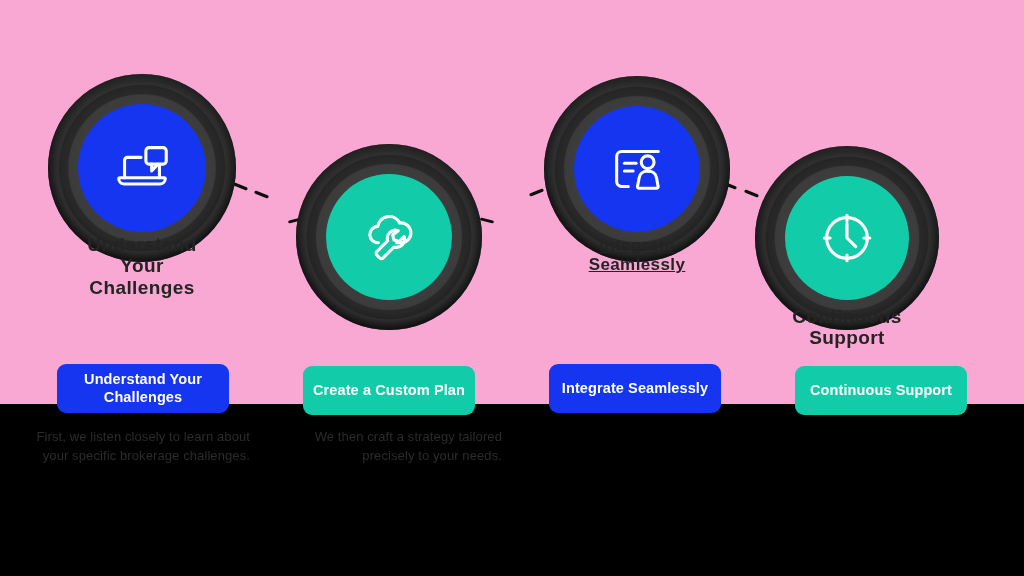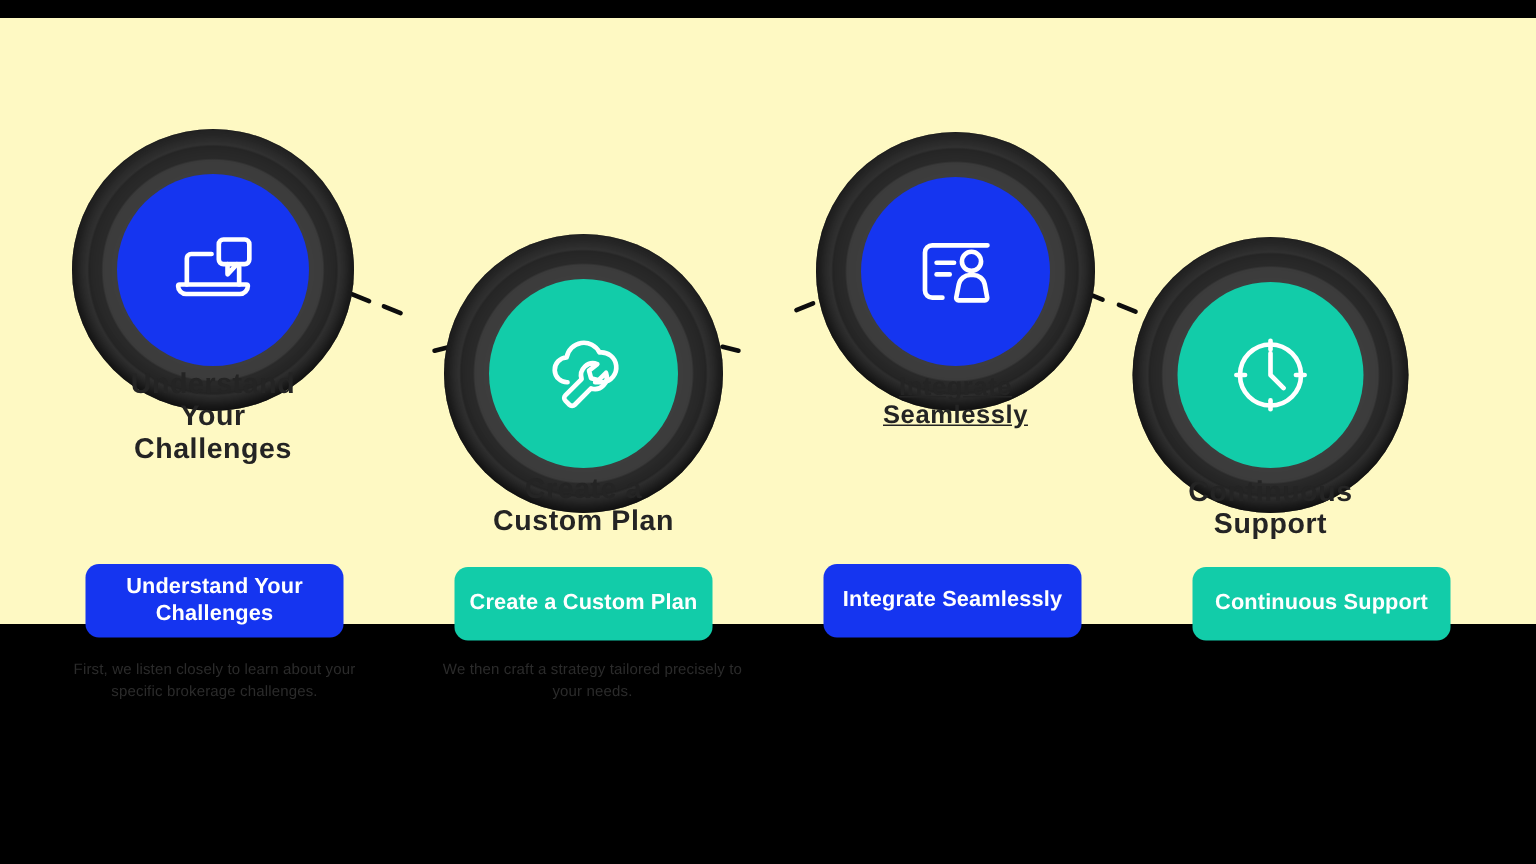--- a/index.html
+++ b/index.html
@@ -2,21 +2,21 @@
 <html><head>
 <meta charset="utf-8">
 <style>
   * { margin:0; padding:0; box-sizing:border-box; }
   html, body {
     width:1024px; height:576px;
     background:#000;
     font-family:"Liberation Sans", sans-serif;
     overflow:hidden;
   }
-  .stage { position:relative; width:1024px; height:404px; background:#fef9c3;margin-top:12px; }
+  .stage { position:relative; width:1024px; height:404px; background:#f9a8d4; }
 
   
   .node { position:absolute; }
 
   .rings {
     position:absolute; left:0; top:0;
     border-radius:50%;
     background:
       radial-gradient(circle at 50% 50%,
         #3d3d3d 0%,   #3d3d3d 55%,
@@ -64,23 +64,23 @@
     line-height:1.22;
     letter-spacing:.1px;
     padding:6px 10px;
   }
   .pill.blue { background:#1535F0; }
   .pill.teal { background:#12CCA9; }
 
   
   .desc {
     position:absolute;
-    text-align:center;
+    text-align:right;
     color:#2b2b2b;
-    font-size:10px;
+    font-size:13px;
     line-height:1.45;
     letter-spacing:.1px;
   }
 
   
   .dash {
     position:absolute;
     height:3px;
     border-radius:2px;
     background:#0d0d0d;
@@ -126,22 +126,20 @@
   <div class="node" style="left:296px;top:144px;width:186px;height:186px;">
     <div class="rings" style="width:186px;height:186px;"></div>
     <div class="disc" style="left:30px;top:30px;width:126px;height:126px;background:#12CCA9;">
       <span>
         <svg width="62" height="62" viewBox="0 0 64 64" fill="none" stroke="#ffffff" stroke-width="3.2" stroke-linecap="round" stroke-linejoin="round">
           <path d="M21 38 a8.5 8.5 0 0 1 -0.6 -17 A12 12 0 0 1 43 17.5 a9 9 0 0 1 2.5 20.5 H40"></path>
           <path d="M41.5 25.5 a8.3 8.3 0 0 0 -10.8 10.3 L19.5 47 a2.6 2.6 0 0 0 0 3.7 l2.8 2.8 a2.6 2.6 0 0 0 3.7 0 l11.2-11.2 a8.3 8.3 0 0 0 10.3-10.8 l-5.1 5.1 -5.2-1.4 -1.4-5.2 z"></path>
         </svg>
       </span>
     </div>
-    <div class="ghost" style="left:-7px;top:160px;width:200px;font-size:19px;">Create a
-Custom Plan</div>
   </div>
 
   <div class="pill teal" style="left:303px;top:366px;width:172px;height:49px;">Create a Custom Plan</div>
   <div class="desc" style="left:288px;top:428px;width:214px;">We then craft a strategy tailored precisely to your needs.</div>
 
   <div class="node" style="left:544px;top:76px;width:186px;height:186px;">
     <div class="rings" style="width:186px;height:186px;"></div>
     <div class="disc" style="left:30px;top:30px;width:126px;height:126px;background:#1535F0;">
       <span>
         <svg width="62" height="62" viewBox="0 0 64 64" fill="none" stroke="#ffffff" stroke-width="3.2" stroke-linecap="round" stroke-linejoin="round">

